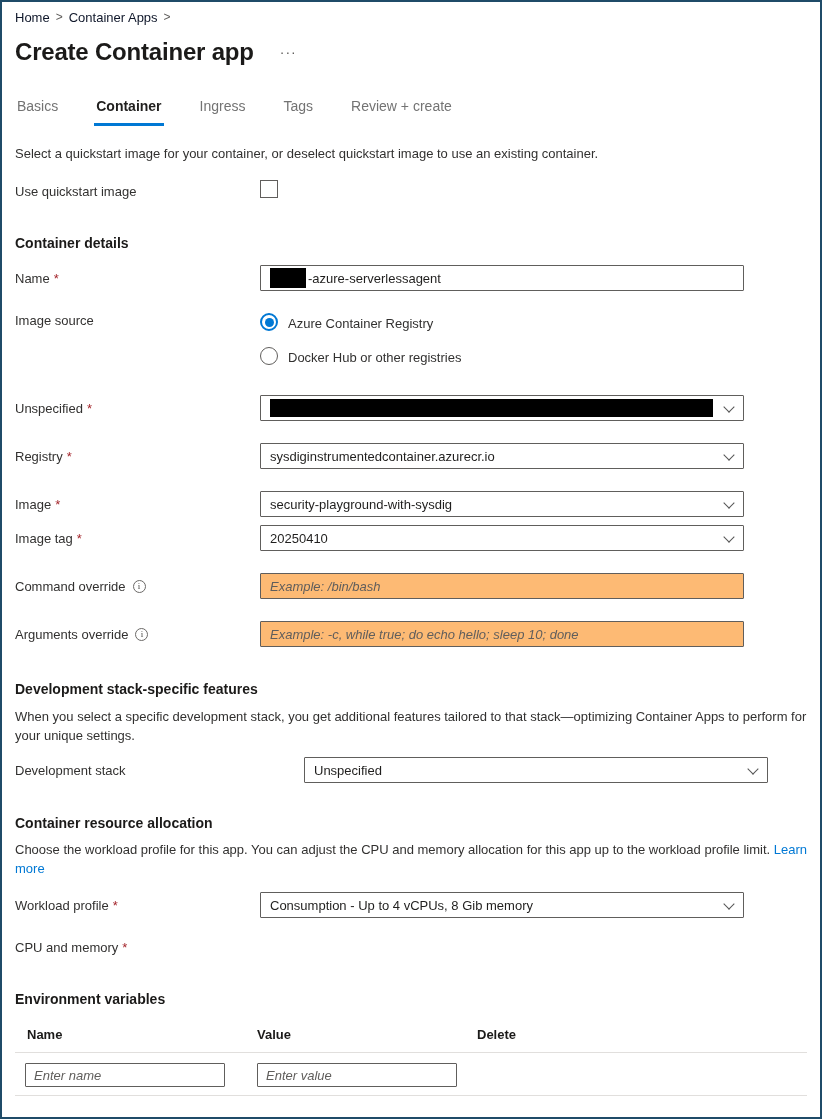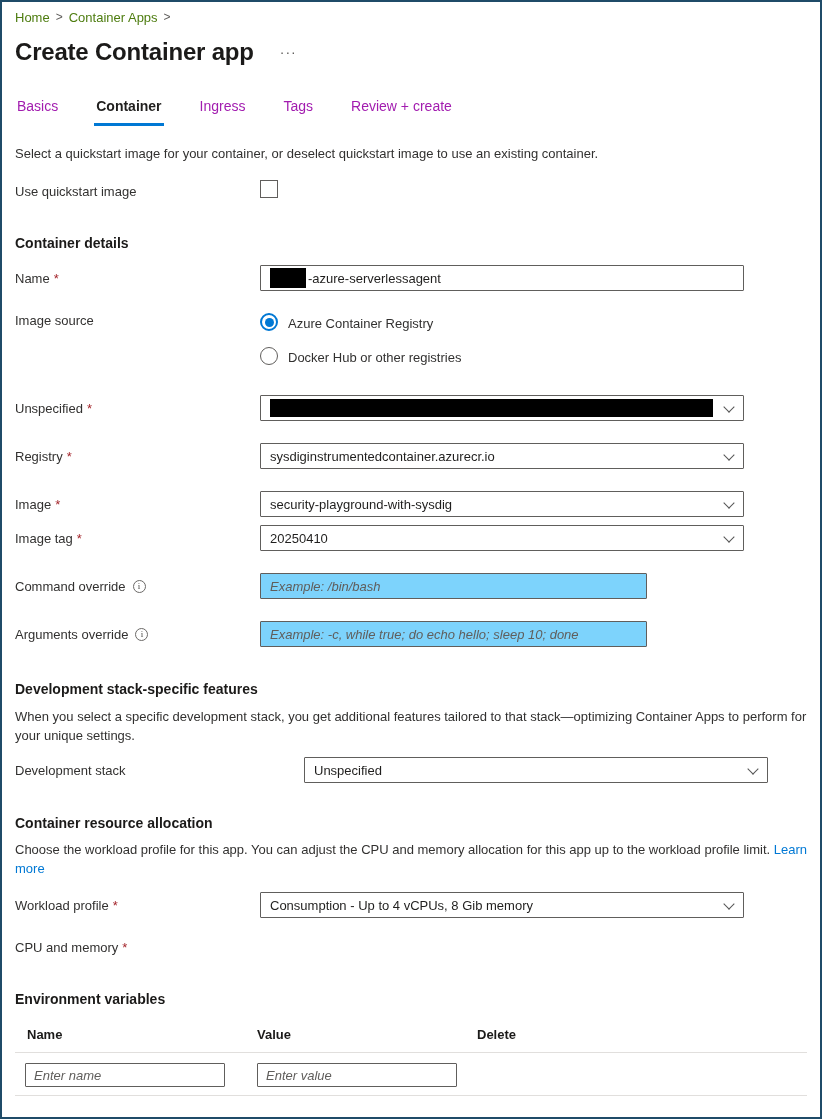--- a/index.html
+++ b/index.html
@@ -8,31 +8,31 @@
   .frame {
     width: 822px; height: 1119px;
     border: 2px solid #1f4b68;
     background:#fff;
     overflow: hidden;
   }
   .content { padding: 6px 13px 0 13px; }
 
   
   .breadcrumb { font-size: 13px; height: 18px; display:flex; align-items:center; gap:6px; }
-  .crumb { color:#4d7c0f; text-decoration:none; cursor:pointer; }
+  .crumb { color:#0f172a; text-decoration:none; cursor:pointer; }
   .crumb-sep { color:#605e5c; font-size:12px; }
 
   
   .title-row { margin-top: 10px; display:flex; align-items:center; gap:26px; height:32px; }
   .page-title { font-size: 24px; font-weight: 700; color:#1b1a19; letter-spacing:-0.2px; }
   .more-dots { color:#605e5c; font-size:14px; letter-spacing:1px; cursor:pointer; }
 
   
   .tabs { margin-top: 26px; display:flex; gap: 34px; font-size:14px; }
-  .tab { padding: 4px 2px 9px 2px; color:#a21caf; cursor:pointer; border-bottom:3px solid transparent; }
+  .tab { padding: 4px 2px 9px 2px; color:#737373; cursor:pointer; border-bottom:3px solid transparent; }
   .tab.active { font-weight:700; color:#201f1e; border-bottom:3px solid #0078d4; }
 
   .intro { margin-top: 20px; font-size: 13px; color:#323130; }
 
   
   .row { display:flex; align-items:center; }
   .label-col { width: 245px; flex: 0 0 245px; font-size:13px; color:#323130; display:flex; align-items:center; }
   .req { color:#a4262c; margin-left:4px; }
   .field-col { position: relative; }
 
@@ -58,25 +58,25 @@
   .dropdown { cursor:pointer; padding-right: 30px; }
   .dropdown.narrow { width: 464px; margin-left: 44px; }
   .chev {
     position:absolute; right: 11px; top: 8px;
     width: 8px; height: 8px;
     border-right: 1px solid #555; border-bottom: 1px solid #555;
     transform: rotate(45deg);
     pointer-events:none;
   }
   input.textbox-input {
-    width: 387px; height: 26px;
+    width: 484px; height: 26px;
     border: 1px solid #605e5c; border-radius:1px;
     padding: 0 9px; font-size: 13px; color:#201f1e;
     font-family: "Liberation Sans", sans-serif;
-    outline:none; background:#7dd3fc;
+    outline:none; background:#fdba74;
   }
   input::placeholder { color:#605e5c; font-style: italic; opacity:1; }
 
   .redact { background:#000; display:inline-block; }
   .redact-name { width: 36px; height: 20px; margin-right: 2px; }
   .redact-wide { width: 454px; height: 18px; }
 
   
   .radio-option { display:flex; align-items:flex-end; gap:10px; cursor:pointer; }
   .radio-option + .radio-option { margin-top: 16px; }

